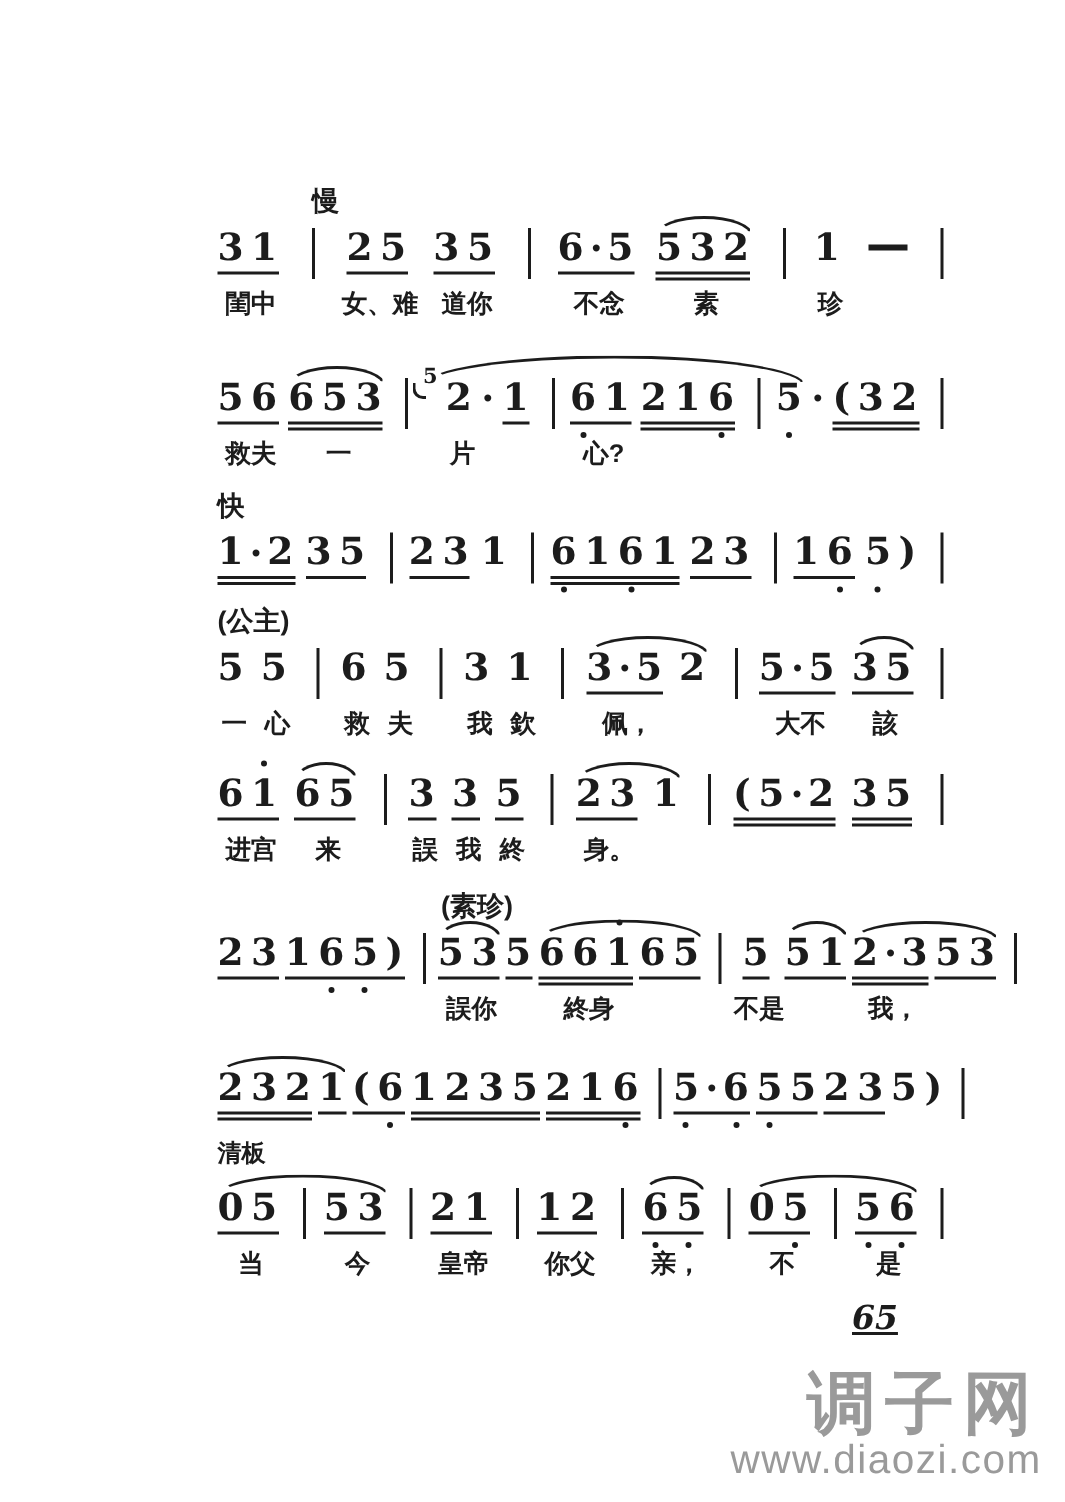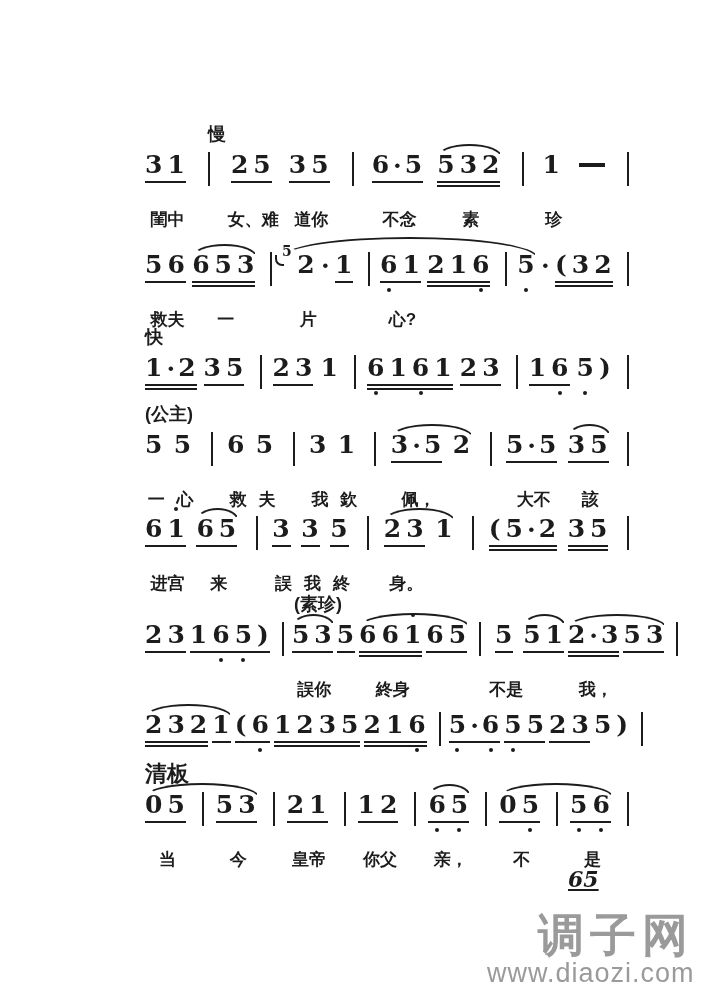--- a/index.html
+++ b/index.html
@@ -28,33 +28,33 @@
   .ch.mid{align-self:center;margin-left:-1px;margin-right:3px;}
   .ul{position:absolute;left:0;right:4px;height:2px;background:var(--ink);}
   .u-1{bottom:-4px}
   .u-2{bottom:-8px}
   .lodot{position:absolute;left:50%;transform:translateX(-50%);bottom:-14px;
          width:4px;height:4px;border-radius:50%;background:var(--ink);}
   .hidot{position:absolute;left:50%;transform:translateX(-50%);top:-9px;
          width:4px;height:4px;border-radius:50%;background:var(--ink);}
   .bar{width:2px;height:34px;background:var(--ink);margin:0 8px;flex:none;align-self:flex-start;}
   .dash{width:26px;height:4px;background:var(--ink);display:inline-block;margin:11px 4px 0 4px;}
-  .lyr{margin-top:31px;font-size:17px;font-weight:bold;color:var(--ink);
+  .lyr{margin-top:14px;font-size:17px;font-weight:bold;color:var(--ink);
        white-space:nowrap;line-height:1.2;}
   .grace{transform:translateY(-8px);margin-right:-2px;}
   .grace .ch{font-size:14px;height:15px;}
   .grace .notes{height:15px;}
   .grace .notes::after{content:'';position:absolute;left:-7px;bottom:-7px;width:7px;height:9px;
        border-left:2px solid var(--ink);border-bottom:2px solid var(--ink);
        border-radius:0 0 0 7px;}
   .arc{position:absolute;border:2px solid transparent;border-top:2px solid var(--ink);
        border-radius:50% / 100% 100% 0 0;}
   .above-label{position:absolute;top:-30px;font-size:18px;font-weight:bold;
        color:var(--ink);white-space:nowrap;}
-  .below-label{position:absolute;top:47px;font-size:22px;font-weight:bold;
+  .below-label{position:absolute;top:47px;font-size:16px;font-weight:bold;
        color:var(--ink);white-space:nowrap;}
 
   .page-number{position:absolute;left:568px;top:866px;color:var(--ink);
        font-family:"DejaVu Serif",serif;font-style:italic;font-weight:bold;font-size:22px;text-decoration:underline;}
   .wm-title{position:absolute;left:538px;top:910px;color:var(--wm);font-weight:bold;
        font-size:46px;letter-spacing:6px;line-height:1.1;text-align:right;}
   .wm-url{position:absolute;left:487px;top:958px;color:var(--wm);font-weight:normal;
        font-size:27px;letter-spacing:1px;}
 </style>
 </head>

